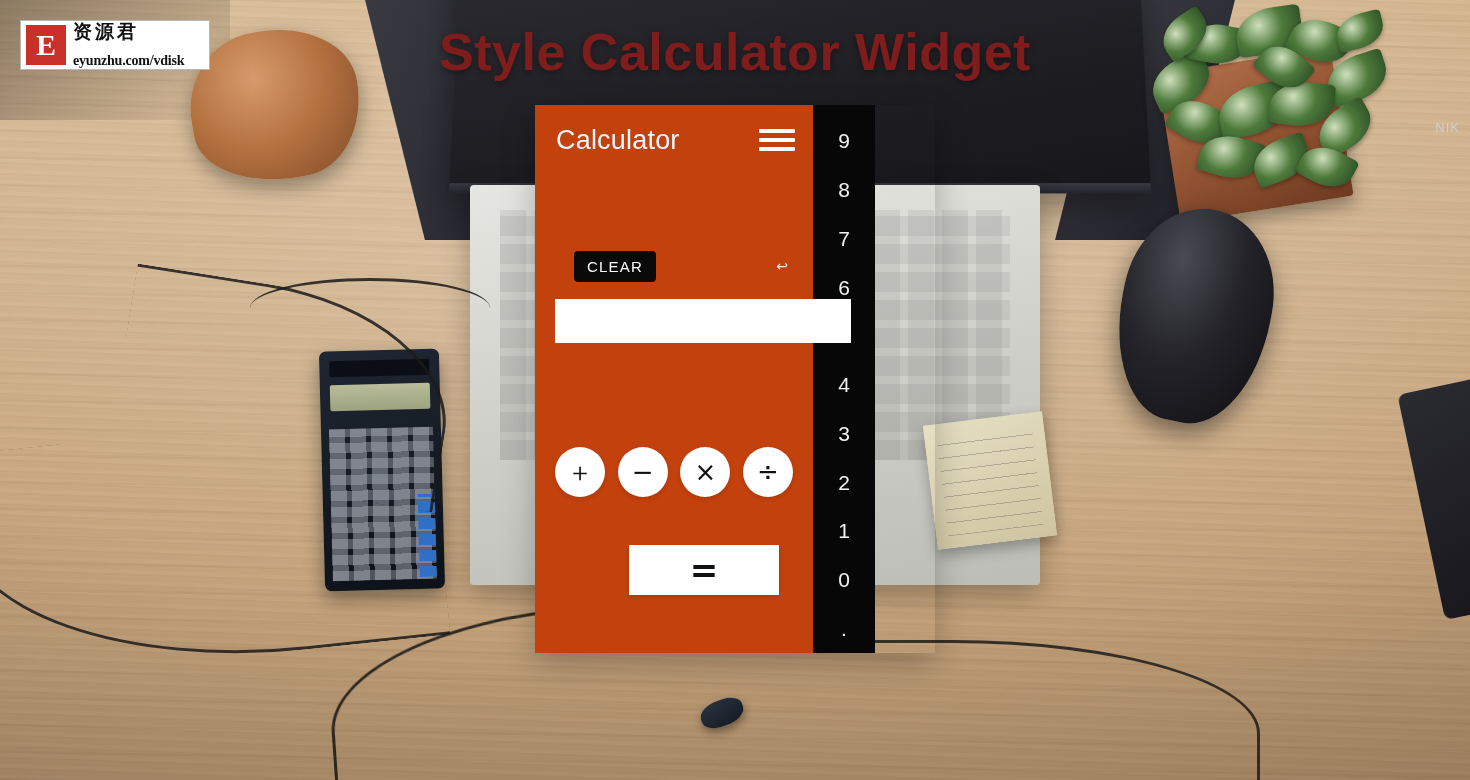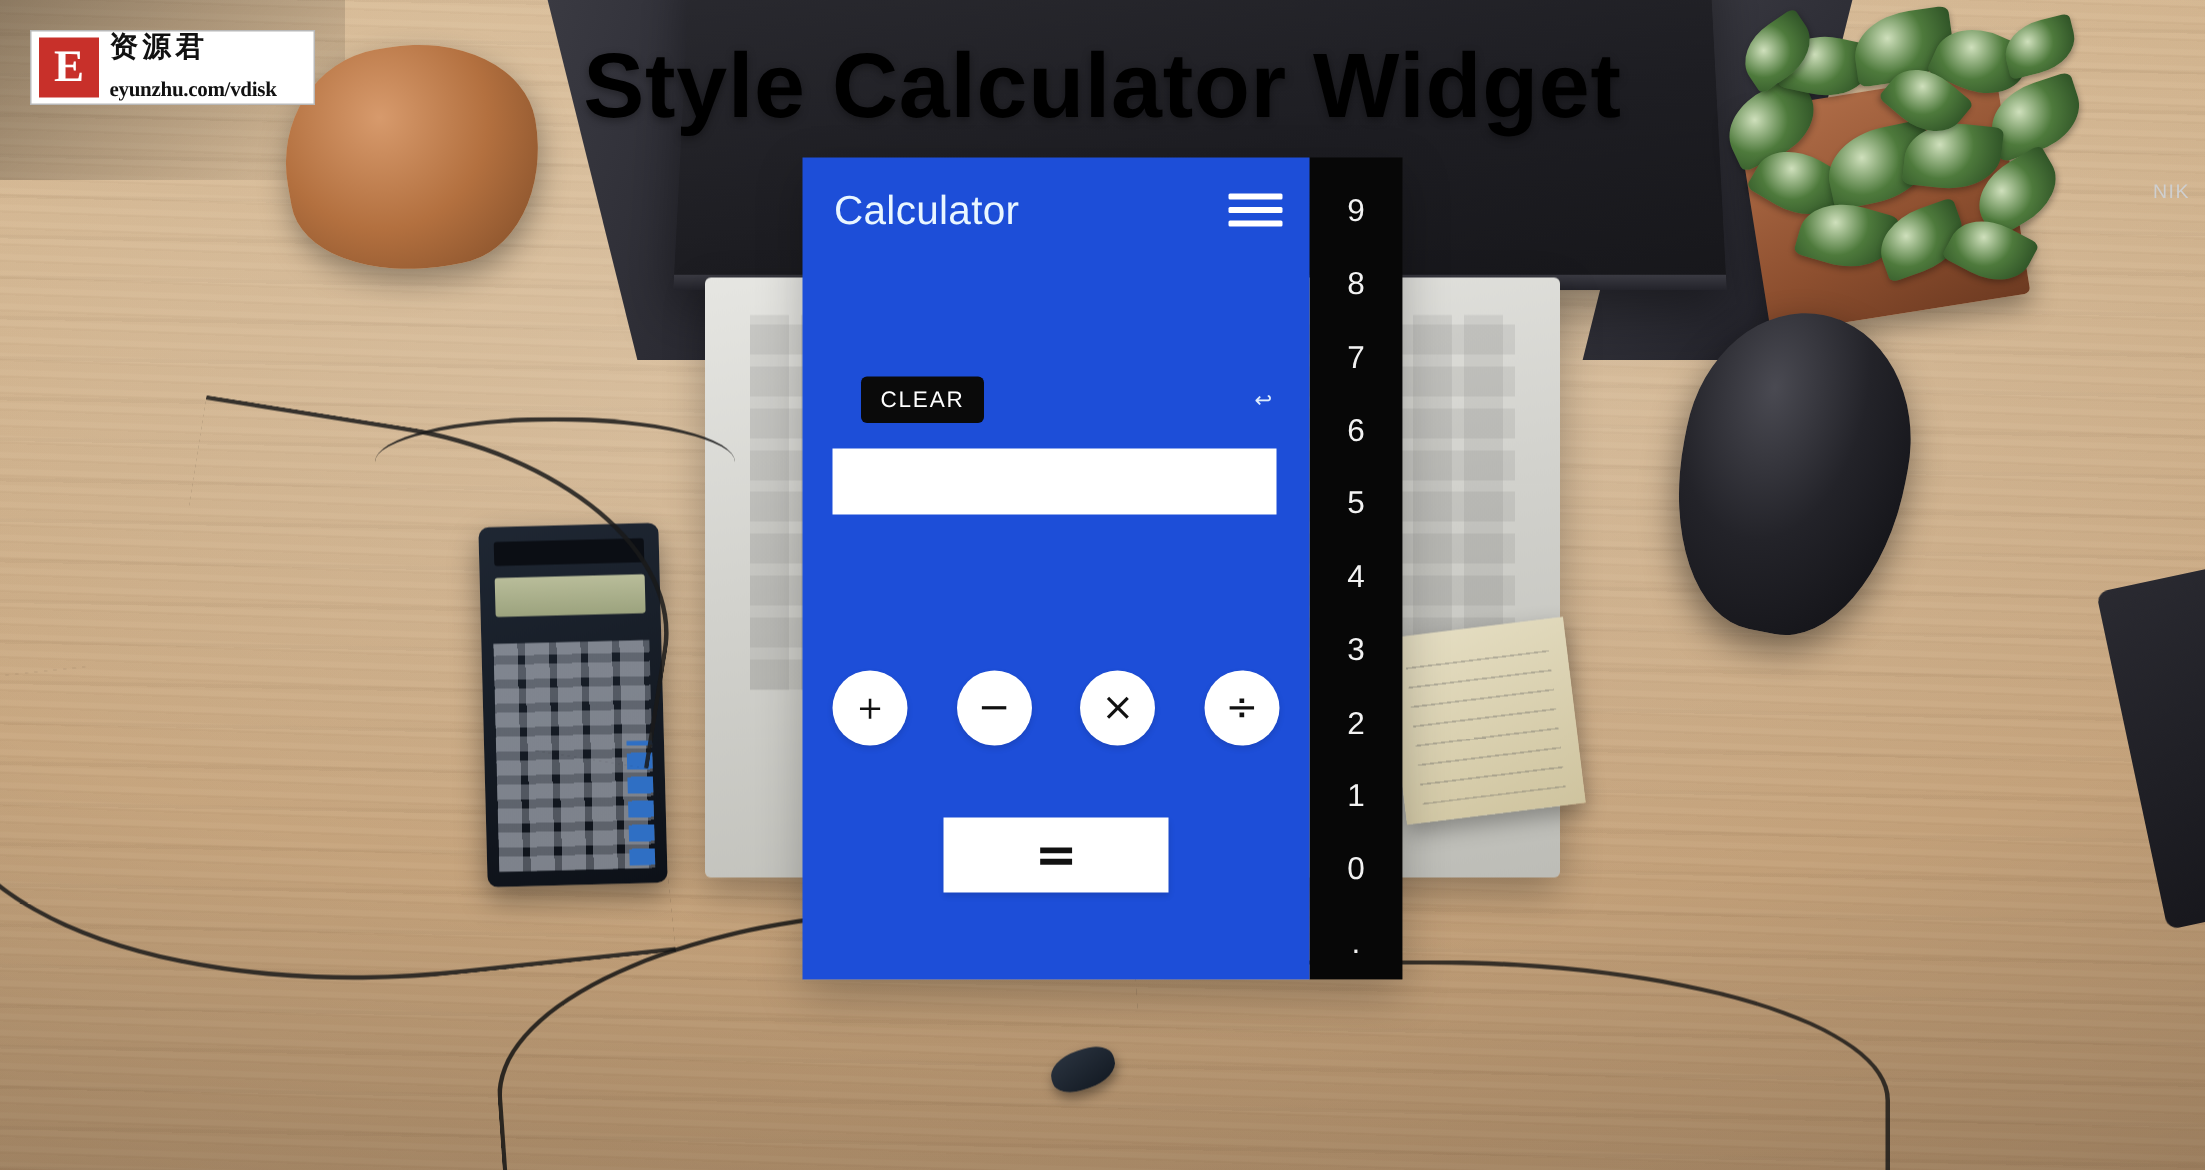--- a/index.html
+++ b/index.html
@@ -270,42 +270,42 @@
     font-family: "Liberation Serif", serif;
     font-size: 14px; font-weight: bold; color: #111;
     letter-spacing: -0.2px;
   }
 
   
   .page-title {
     position: absolute;
     left: 0; right: 0; top: 22px;
     text-align: center;
-    color: #000000;
+    color: #7f1d1d;
     font-family: "Liberation Sans", sans-serif;
     font-weight: bold;
-    font-size: 61px;
+    font-size: 52px;
     letter-spacing: 0.5px;
     text-shadow: 0 2px 6px rgba(0,0,0,.35);
     z-index: 20;
   }
 
   
   .widget {
     position: absolute;
     left: 535px; top: 105px;
     width: 400px; height: 548px;
     display: flex;
     z-index: 30;
     box-shadow: 0 10px 30px rgba(0,0,0,0.25);
   }
 
   .calc-main {
-    width: 338px;
-    background: #1d4ed8;
+    width: 278px;
+    background: #c2410c;
     position: relative;
   }
 
   .calc-header {
     height: 70px;
     display: flex;
     align-items: center;
     justify-content: space-between;
     padding: 0 18px 0 21px;
   }

